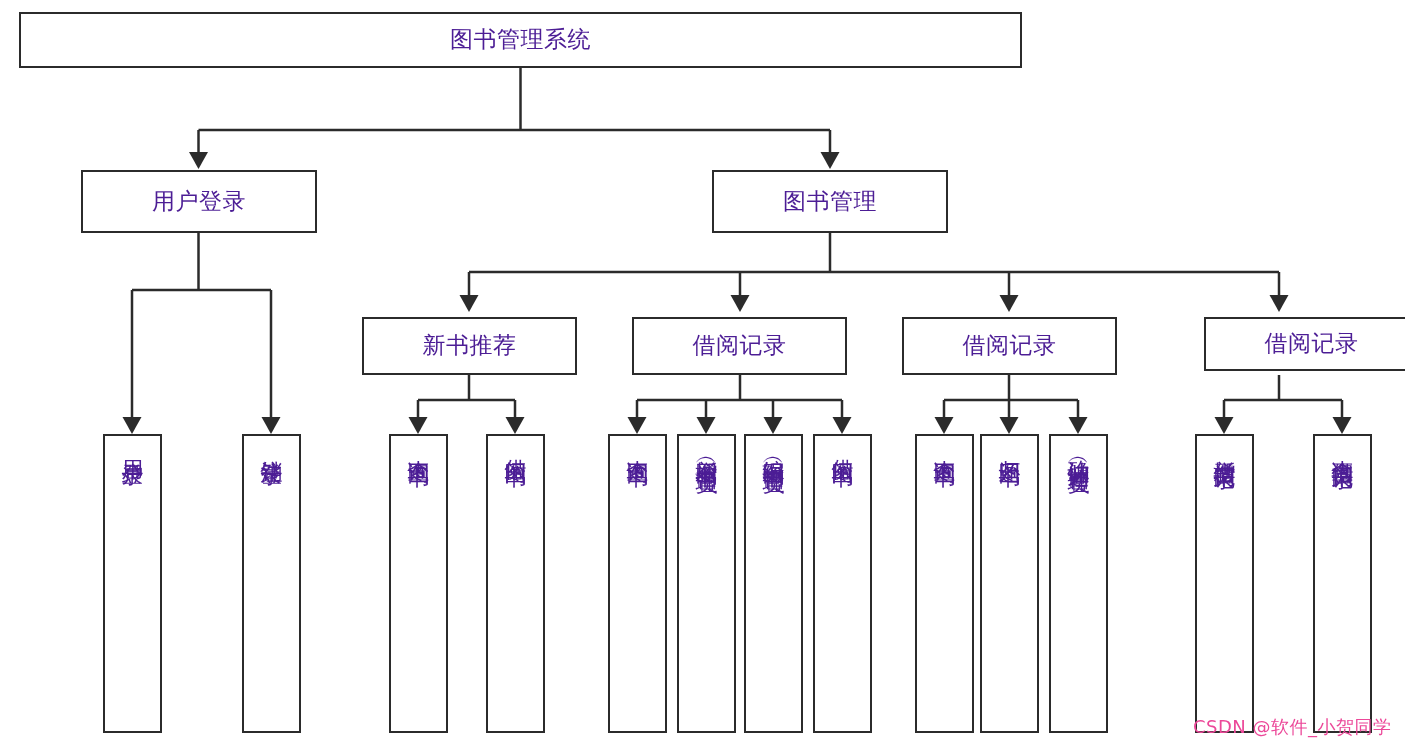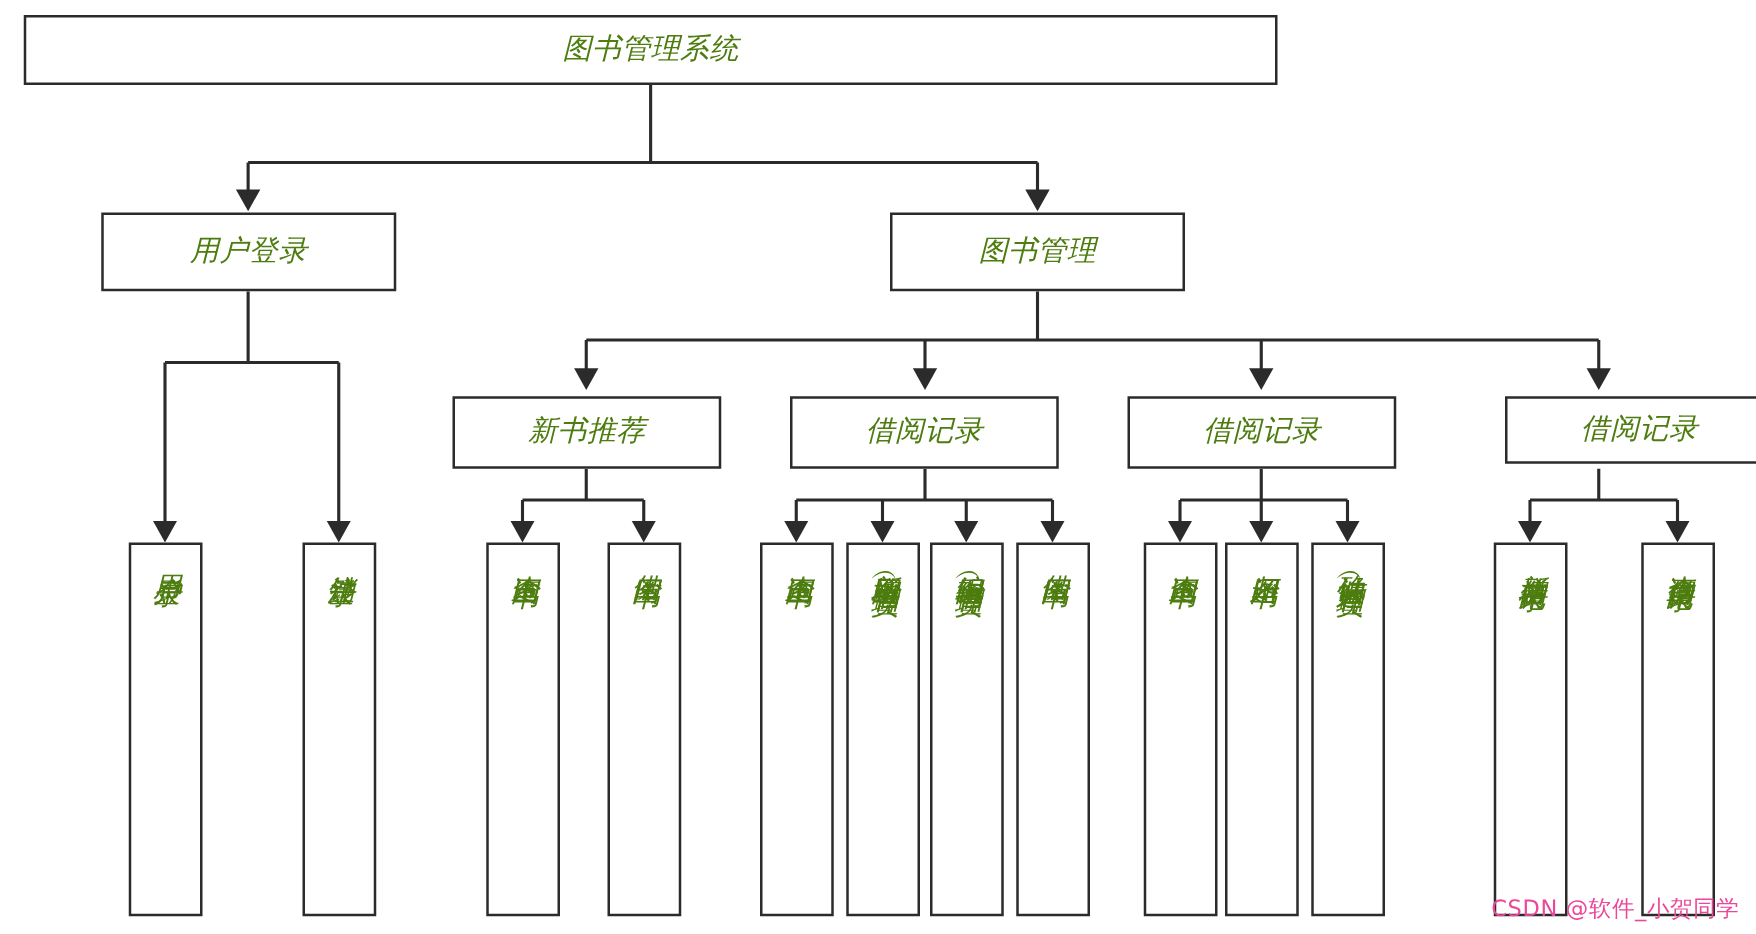--- a/index.html
+++ b/index.html
@@ -33,25 +33,24 @@
     position: absolute;
     box-sizing: border-box;
     background: #ffffff;
     border: 2.5px solid #2b2b2b;
     display: flex;
     align-items: center;
     justify-content: center;
     overflow: hidden;
   }
   .node-label {
-    color: #4d7c0f;
+    color: #4c1d95;
     text-align: left;
     white-space: pre-wrap;
     line-height: 1.12;
-    font-style: italic;
   }
   
   .node.h .node-label {
     font-size: 23px;
     letter-spacing: 0.5px;
   }
   .node.root .node-label {
     font-size: 23px;
   }
   

